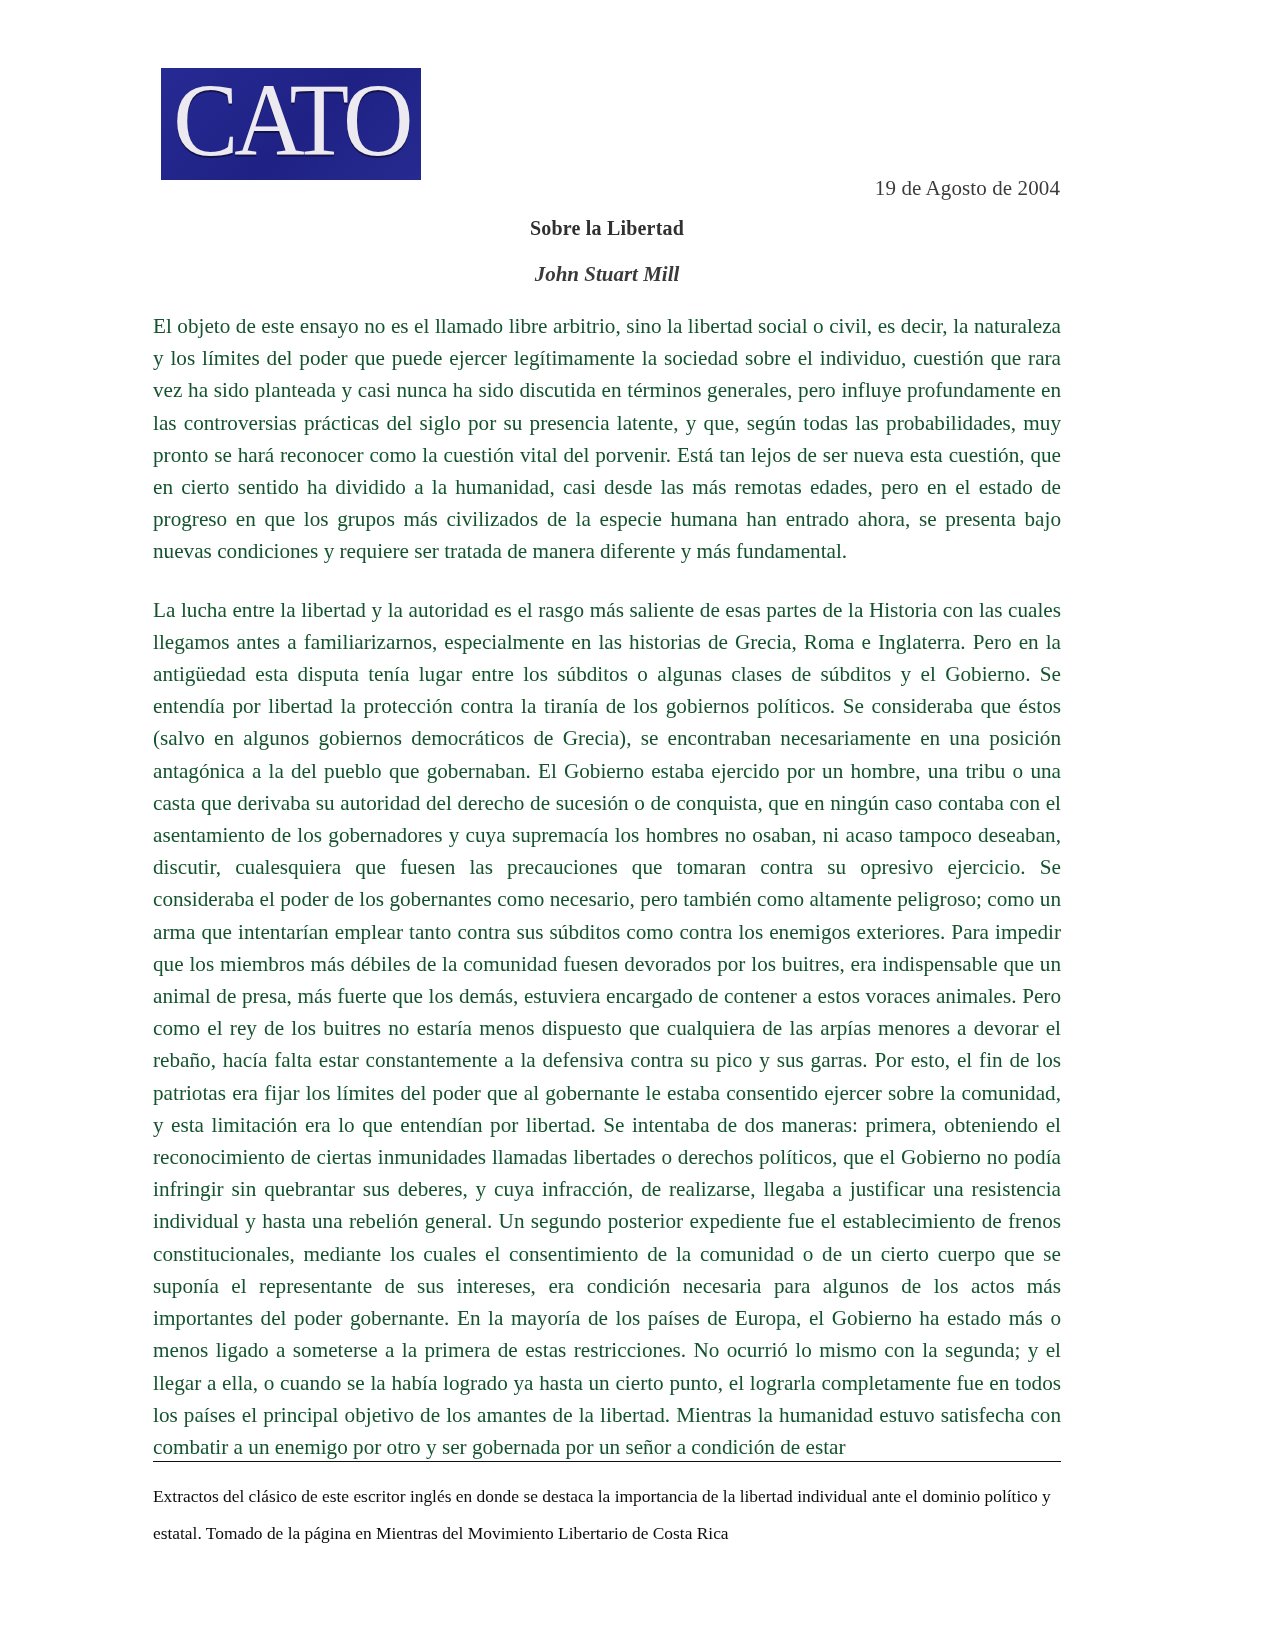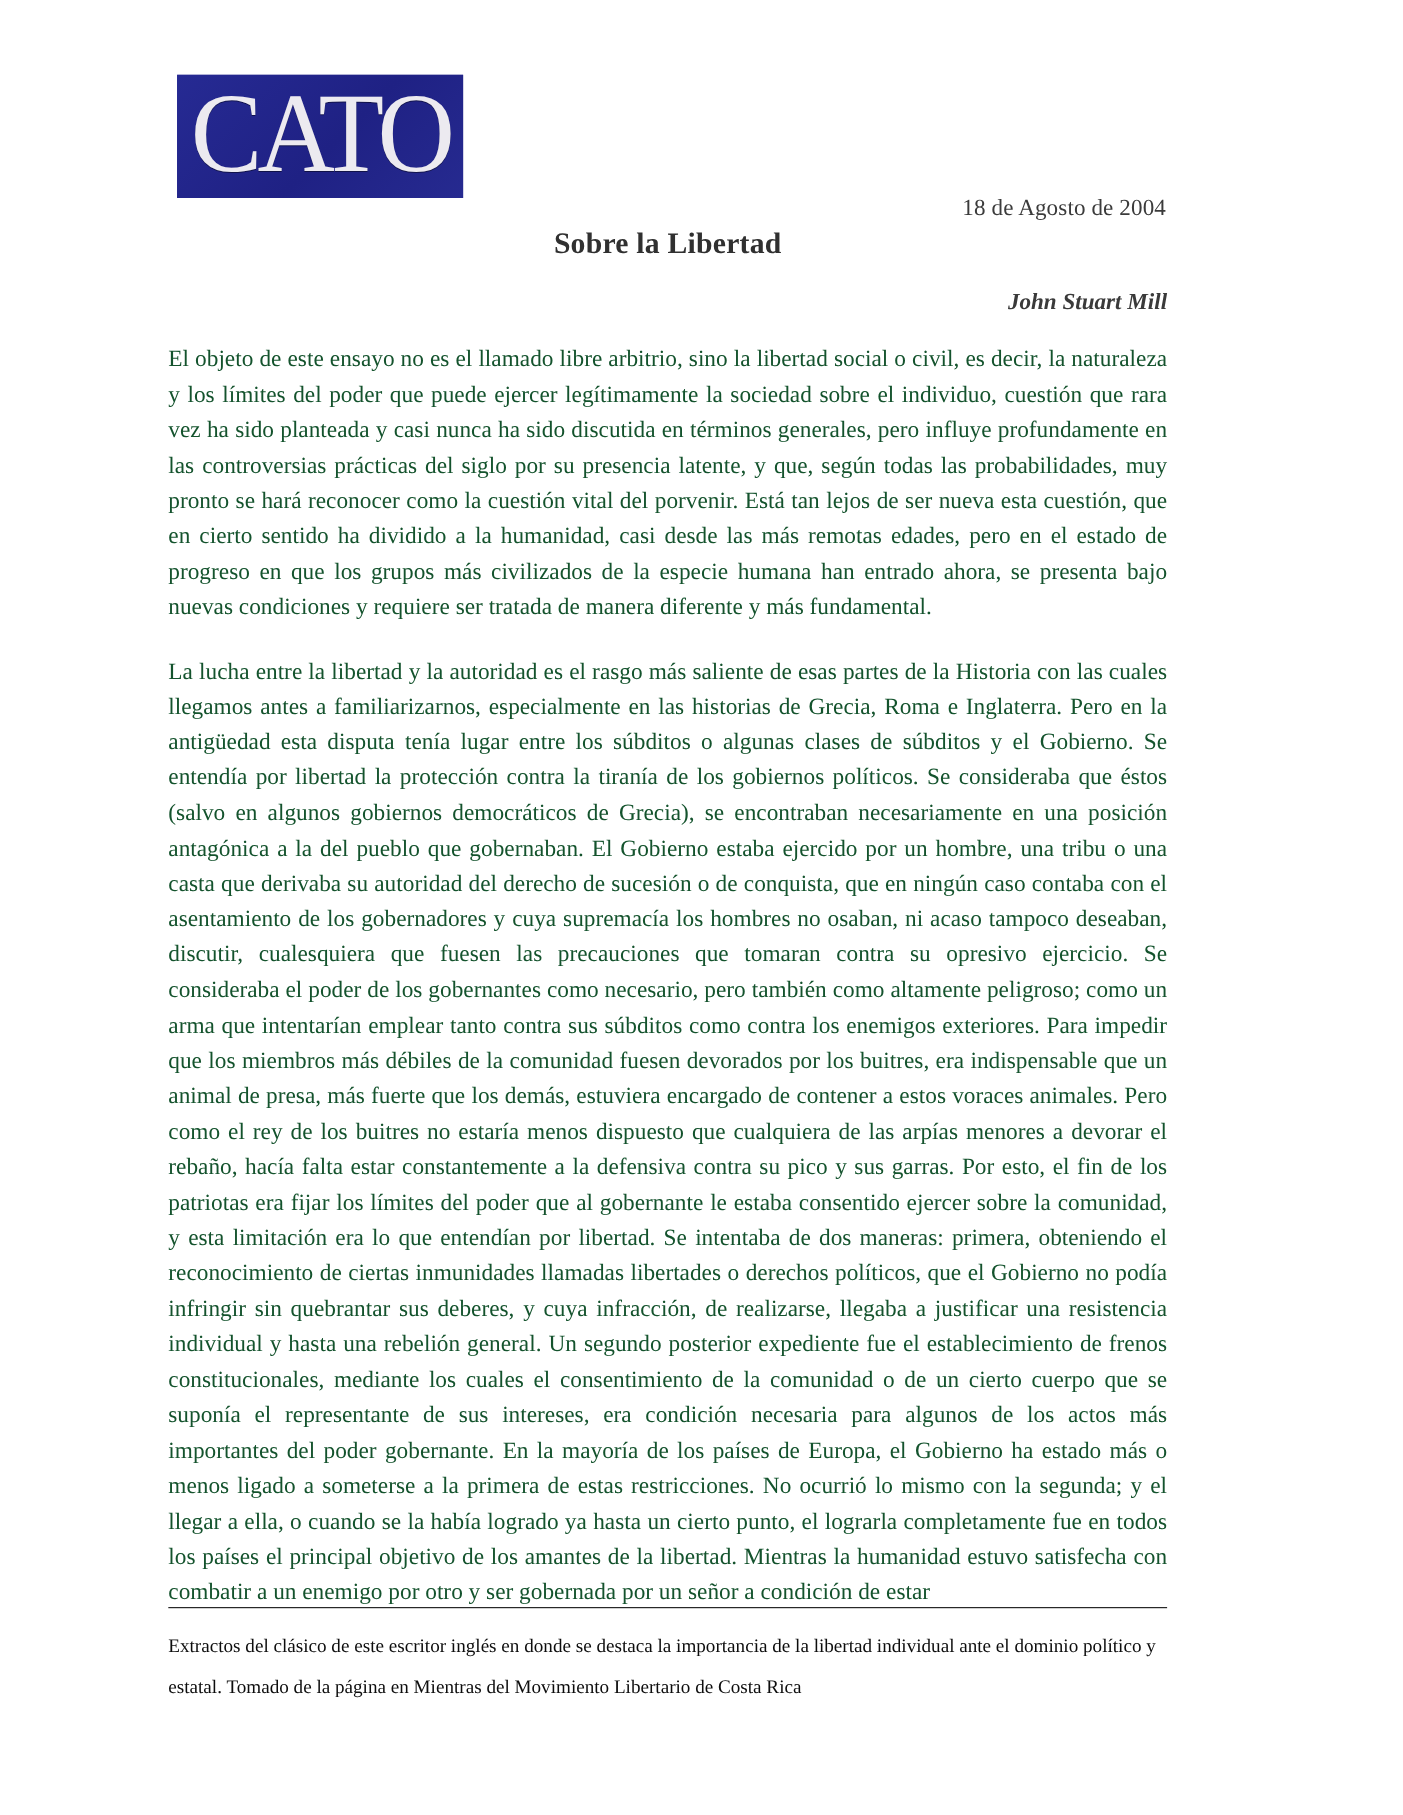--- a/index.html
+++ b/index.html
@@ -67,34 +67,34 @@
     text-align: right;
     font-size: 21px;
     color: #3b3b3b;
     letter-spacing: 0.1px;
   }
 
   
   .doc-title {
     position: absolute;
     left: 153px;
-    top: 188px;
+    top: 204px;
     width: 908px;
     text-align: center;
-    font-size: 27px;
+    font-size: 20px;
     font-weight: bold;
     color: #303030;
     letter-spacing: 0.2px;
   }
   .doc-author {
     position: absolute;
     left: 153px;
     top: 262px;
     width: 908px;
-    text-align: right;
+    text-align: center;
     font-size: 21px;
     font-weight: bold;
     font-style: italic;
     color: #3a3a3a;
   }
 
   
   .body-col {
     position: absolute;
     left: 153px;
@@ -138,21 +138,21 @@
 <div class="page">
 
   <div class="logo-block">
     <div class="logo-frame">
       <div class="logo-plate">
         <span class="logo-wordmark">CATO</span>
       </div>
     </div>
   </div>
 
-  <div class="doc-date">18 de Agosto de 2004</div>
+  <div class="doc-date">19 de Agosto de 2004</div>
 
   <h1 class="doc-title">Sobre la Libertad</h1>
 
   <div class="doc-author">John Stuart Mill</div>
 
   <div class="body-col">
     <p>El objeto de este ensayo no es el llamado libre arbitrio, sino la libertad social o civil, es decir, la naturaleza y los límites del poder que puede ejercer legítimamente la sociedad sobre el individuo, cuestión que rara vez ha sido planteada y casi nunca ha sido discutida en términos generales, pero influye profundamente en las controversias prácticas del siglo por su presencia latente, y que, según todas las probabilidades, muy pronto se hará reconocer como la cuestión vital del porvenir. Está tan lejos de ser nueva esta cuestión, que en cierto sentido ha dividido a la humanidad, casi desde las más remotas edades, pero en el estado de progreso en que los grupos más civilizados de la especie humana han entrado ahora, se presenta bajo nuevas condiciones y requiere ser tratada de manera diferente y más fundamental.</p>
     <p>La lucha entre la libertad y la autoridad es el rasgo más saliente de esas partes de la Historia con las cuales llegamos antes a familiarizarnos, especialmente en las historias de Grecia, Roma e Inglaterra. Pero en la antigüedad esta disputa tenía lugar entre los súbditos o algunas clases de súbditos y el Gobierno. Se entendía por libertad la protección contra la tiranía de los gobiernos políticos. Se consideraba que éstos (salvo en algunos gobiernos democráticos de Grecia), se encontraban necesariamente en una posición antagónica a la del pueblo que gobernaban. El Gobierno estaba ejercido por un hombre, una tribu o una casta que derivaba su autoridad del derecho de sucesión o de conquista, que en ningún caso contaba con el asentamiento de los gobernadores y cuya supremacía los hombres no osaban, ni acaso tampoco deseaban, discutir, cualesquiera que fuesen las precauciones que tomaran contra su opresivo ejercicio. Se consideraba el poder de los gobernantes como necesario, pero también como altamente peligroso; como un arma que intentarían emplear tanto contra sus súbditos como contra los enemigos exteriores. Para impedir que los miembros más débiles de la comunidad fuesen devorados por los buitres, era indispensable que un animal de presa, más fuerte que los demás, estuviera encargado de contener a estos voraces animales. Pero como el rey de los buitres no estaría menos dispuesto que cualquiera de las arpías menores a devorar el rebaño, hacía falta estar constantemente a la defensiva contra su pico y sus garras. Por esto, el fin de los patriotas era fijar los límites del poder que al gobernante le estaba consentido ejercer sobre la comunidad, y esta limitación era lo que entendían por libertad. Se intentaba de dos maneras: primera, obteniendo el reconocimiento de ciertas inmunidades llamadas libertades o derechos políticos, que el Gobierno no podía infringir sin quebrantar sus deberes, y cuya infracción, de realizarse, llegaba a justificar una resistencia individual y hasta una rebelión general. Un segundo posterior expediente fue el establecimiento de frenos constitucionales, mediante los cuales el consentimiento de la comunidad o de un cierto cuerpo que se suponía el representante de sus intereses, era condición necesaria para algunos de los actos más importantes del poder gobernante. En la mayoría de los países de Europa, el Gobierno ha estado más o menos ligado a someterse a la primera de estas restricciones. No ocurrió lo mismo con la segunda; y el llegar a ella, o cuando se la había logrado ya hasta un cierto punto, el lograrla completamente fue en todos los países el principal objetivo de los amantes de la libertad. Mientras la humanidad estuvo satisfecha con combatir a un enemigo por otro y ser gobernada por un señor a condición de estar</p>
   </div>
 

